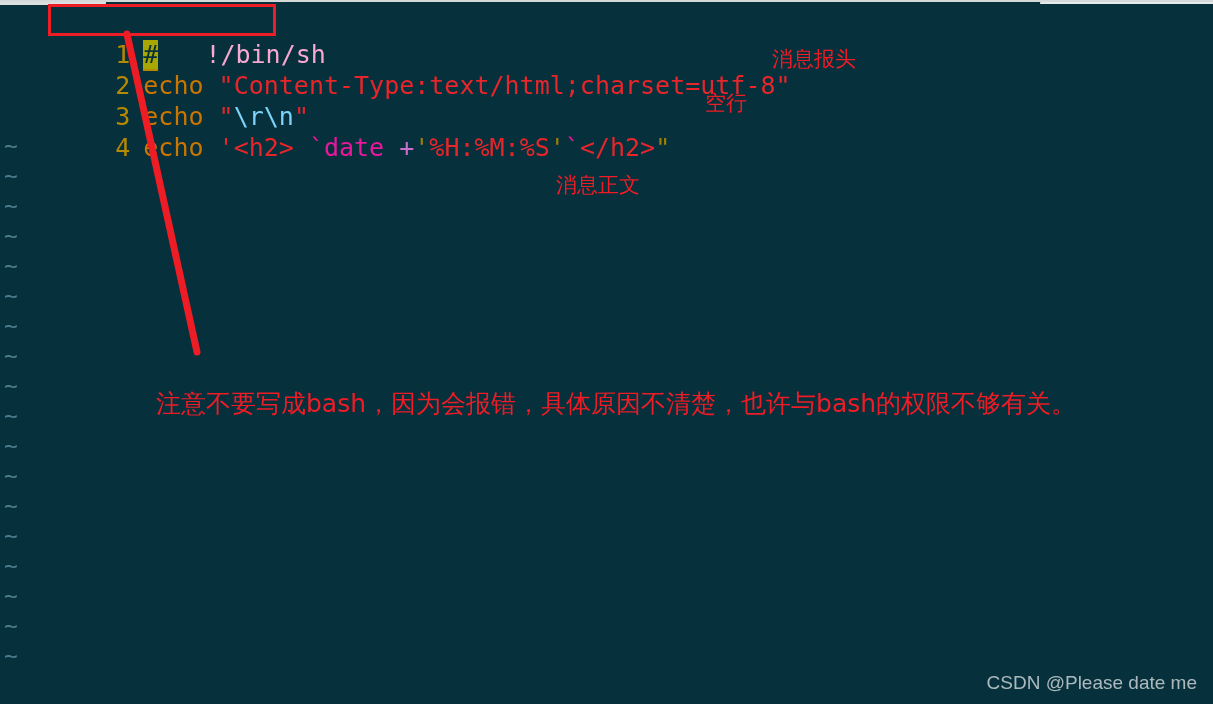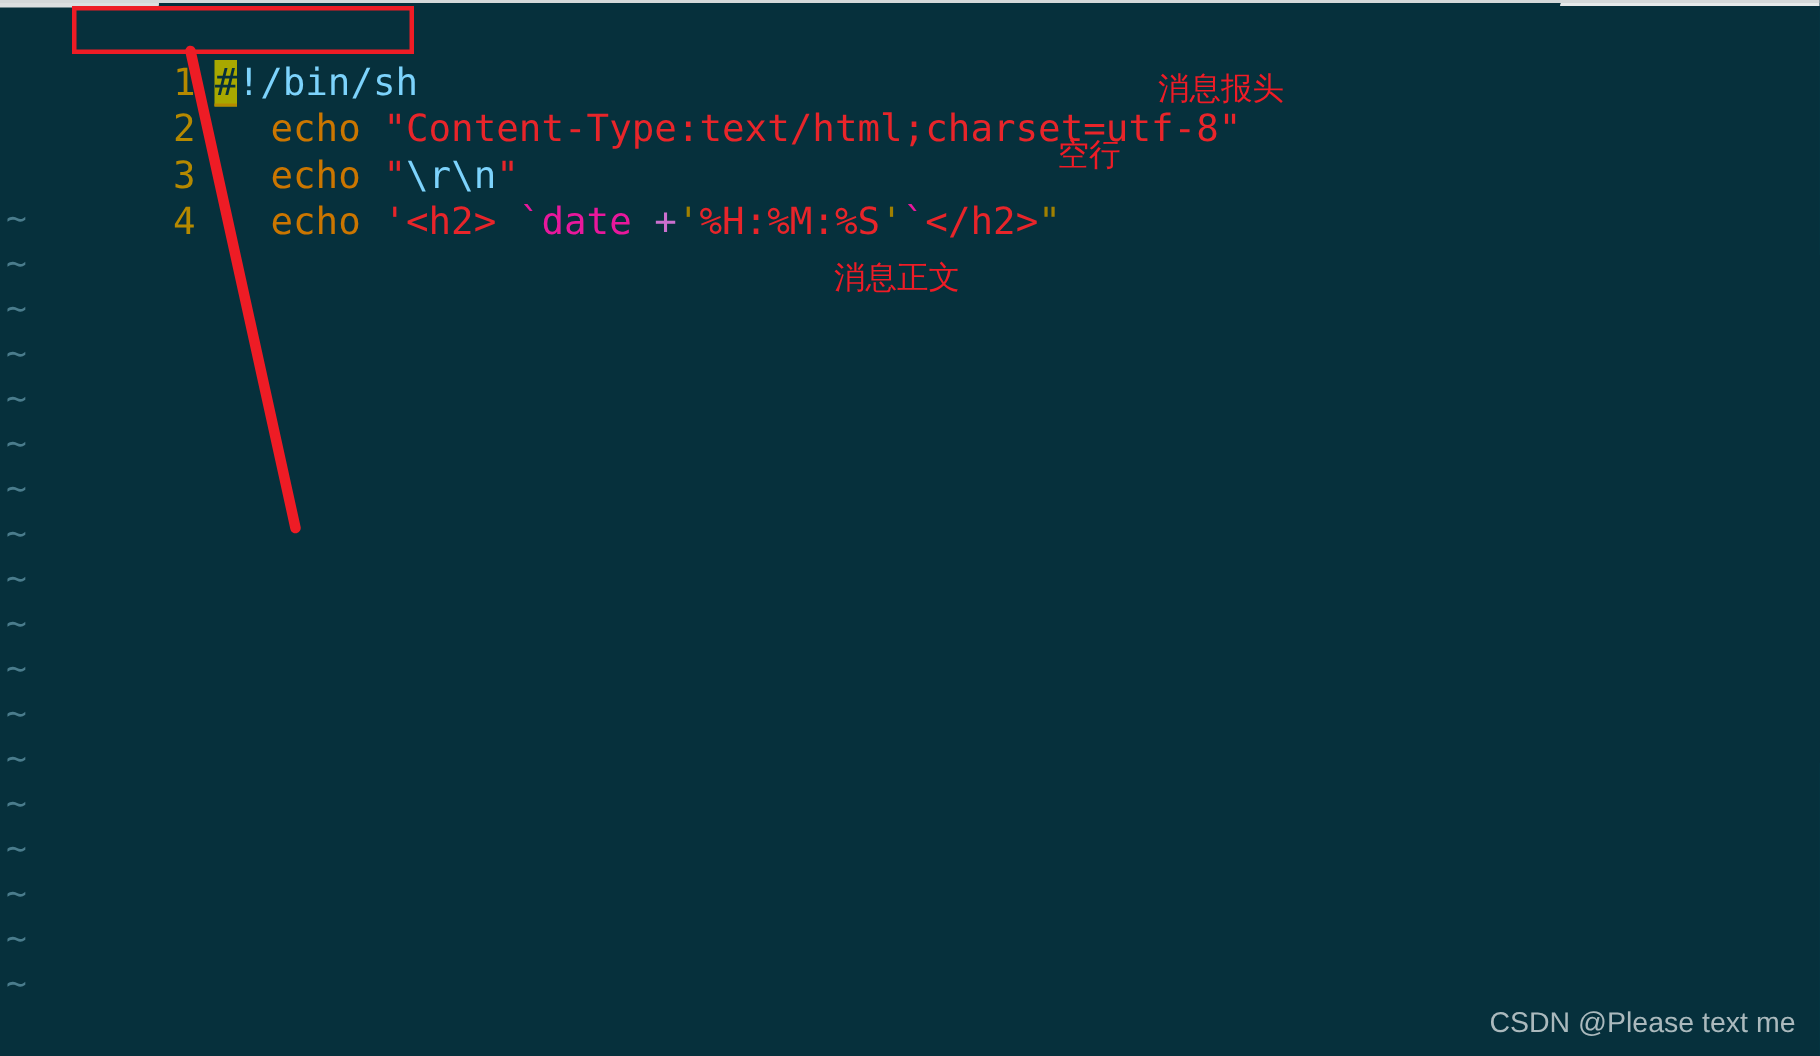--- a/index.html
+++ b/index.html
@@ -58,22 +58,22 @@
     color:#b58900;
   }
   .gap { display:inline-block; width:13px; }
 
   
   .c-comment-hash {
     background:#a8a800;
     color:#06303c;
     border-bottom:2px solid #b58900;
   }
-  .c-shebang   { color:#7dd3fc; }
-  .c-cmd       { color:#cb7600;margin-left:37px; }
+  .c-shebang   { color:#f9a8d4;margin-left:47px; }
+  .c-cmd       { color:#cb7600; }
   .c-str       { color:#e8252a; }
   .c-esc       { color:#7dd3fc; }
   .c-backtick  { color:#e8189c;text-align:right; }
   .c-plus      { color:#cb6fcf; }
   .c-quote-y   { color:#a08000; }
   .c-dquote-y  { color:#a08000; }
 
   
   .tilde-col {
     position:absolute;
@@ -217,22 +217,23 @@
         </div>
         <div class="tilde">
           <span>~</span>
         </div>
       </div>
   </div>
 
   <div class="annot" style="left:772px; top:45px;">消息报头</div>
   <div class="annot" style="left:705px; top:89px;">空行</div>
   <div class="annot" style="left:556px; top:131px;margin-top:40px;">消息正文</div>
+  <div class="annot-big" style="left:156px; top:387px;">注意不要写成bash，因为会报错，具体原因不清楚，也许与bash的权限不够有关。</div>
 
   <div class="callout-box"></div>
 
   <svg class="leader-line">
     <line x1="127" y1="34" x2="197" y2="352" stroke="#ee1c25" stroke-width="7" stroke-linecap="round"></line>
   </svg>
 
-  <div class="watermark">CSDN @Please text me</div>
+  <div class="watermark">CSDN @Please date me</div>
 
 </div>
 
 </body></html>

